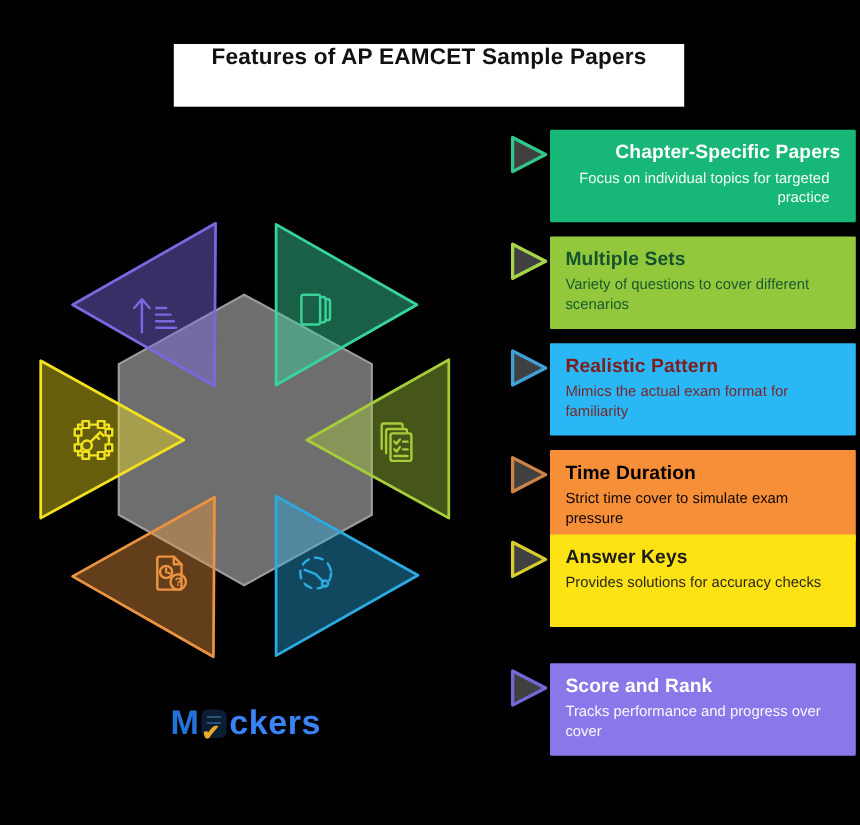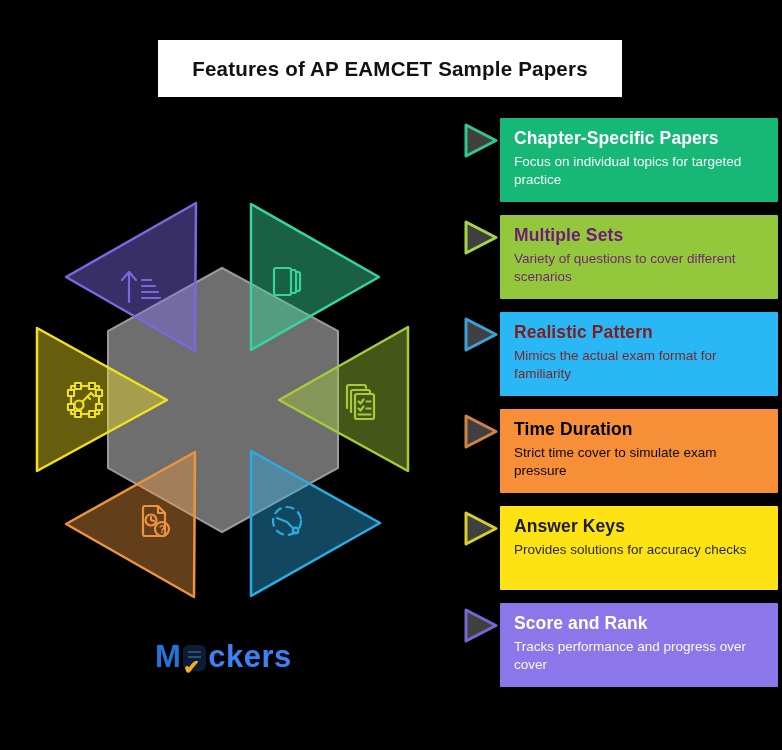--- a/index.html
+++ b/index.html
@@ -3,21 +3,21 @@
 <meta charset="utf-8">
 <style>
   html,body{margin:0;padding:0;}
   body{
     width:782px;height:750px;background:#000;overflow:hidden;
     font-family:"Liberation Sans", sans-serif;position:relative;
   }
   .stage{position:absolute;inset:0;background:#000;}
   .banner{
     position:absolute;left:158px;top:40px;width:464px;height:57px;
-    background:#fff;display:flex;align-items:center;justify-content:center;
+    background:#fff;display:flex;align-items:flex-start;justify-content:center;
   }
   .banner h1{
     margin:0;font-size:20.5px;font-weight:800;letter-spacing:.2px;color:#111;
   }
   .diagram{position:absolute;left:0;top:190px;}
   .cards{position:absolute;left:463px;top:118px;width:319px;height:575px;}
   .card{position:absolute;left:0;width:319px;height:84px;}
   .card-box{
     position:absolute;left:37px;top:0;width:278px;height:84px;
     box-sizing:border-box;padding:10px 14px 0 14px;border-radius:1px;
@@ -129,31 +129,31 @@
       </g>
     </g>
   </svg>
 
   <div class="cards">
 
     <div class="card" style="top:0px">
       <svg class="pointer" width="38" height="40" viewBox="0 0 38 40">
         <polygon points="3,4 33,19.5 3,35" stroke-width="3" stroke-linejoin="round" stroke="#31c98b" fill="#404040"></polygon>
       </svg>
-      <div class="card-box" style="background: rgb(23, 184, 119); color: rgb(255, 255, 255);">
+      <div class="card-box" style="background: rgb(23, 184, 119); color: rgb(255, 255, 255); text-align: right;">
         <div class="card-title">Chapter-Specific Papers</div>
         <div class="card-desc">Focus on individual topics for targeted practice</div>
       </div>
     </div>
 
     <div class="card" style="top:97px">
       <svg class="pointer" width="38" height="40" viewBox="0 0 38 40">
         <polygon points="3,4 33,19.5 3,35" stroke-width="3" stroke-linejoin="round" stroke="#a6d44b" fill="#404040"></polygon>
       </svg>
-      <div class="card-box" style="background: rgb(147, 200, 61); color: #701a75;">
+      <div class="card-box" style="background: rgb(147, 200, 61); color: #14532d;">
         <div class="card-title">Multiple Sets</div>
         <div class="card-desc">Variety of questions to cover different scenarios</div>
       </div>
     </div>
 
     <div class="card" style="top:194px">
       <svg class="pointer" width="38" height="40" viewBox="0 0 38 40">
         <polygon points="3,4 33,19.5 3,35" stroke-width="3" stroke-linejoin="round" stroke="#3da2d8" fill="#404040"></polygon>
       </svg>
       <div class="card-box" style="background: rgb(42, 183, 245); color: #7f1d1d;">
@@ -165,21 +165,21 @@
     <div class="card" style="top:291px">
       <svg class="pointer" width="38" height="40" viewBox="0 0 38 40">
         <polygon points="3,4 33,19.5 3,35" stroke-width="3" stroke-linejoin="round" stroke="#cf8446" fill="#404040"></polygon>
       </svg>
       <div class="card-box" style="background: rgb(247, 143, 57); color: #000000;">
         <div class="card-title">Time Duration</div>
         <div class="card-desc">Strict time cover to simulate exam pressure</div>
       </div>
     </div>
 
-    <div class="card" style="top:388px">
+    <div class="card" style="top:368px">
       <svg class="pointer" width="38" height="40" viewBox="0 0 38 40">
         <polygon points="3,4 33,19.5 3,35" stroke-width="3" stroke-linejoin="round" stroke="#d9cc2d" fill="#404040"></polygon>
       </svg>
       <div class="card-box" style="background: rgb(253, 227, 20); color: rgb(28, 28, 28);">
         <div class="card-title">Answer Keys</div>
         <div class="card-desc">Provides solutions for accuracy checks</div>
       </div>
     </div>
 
     <div class="card" style="top:485px">

